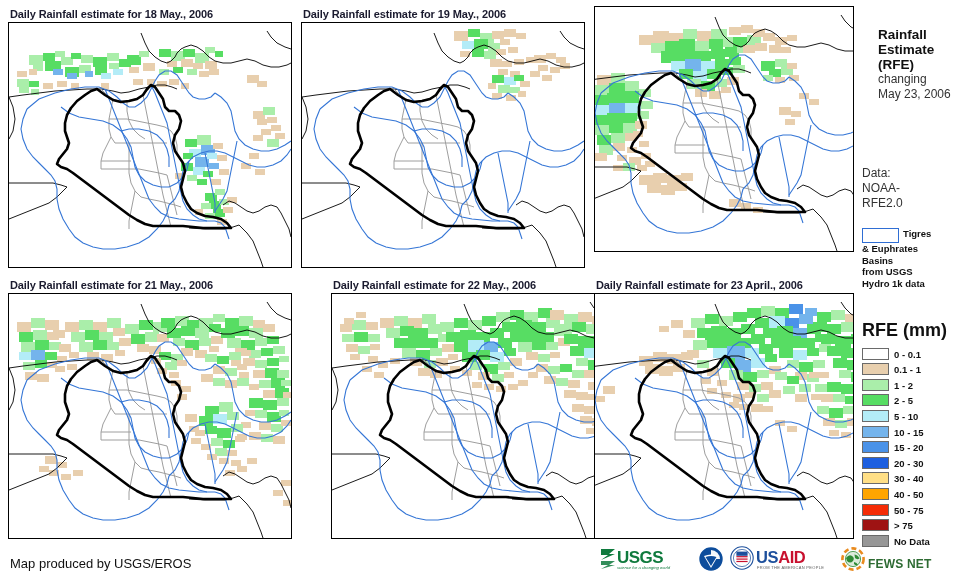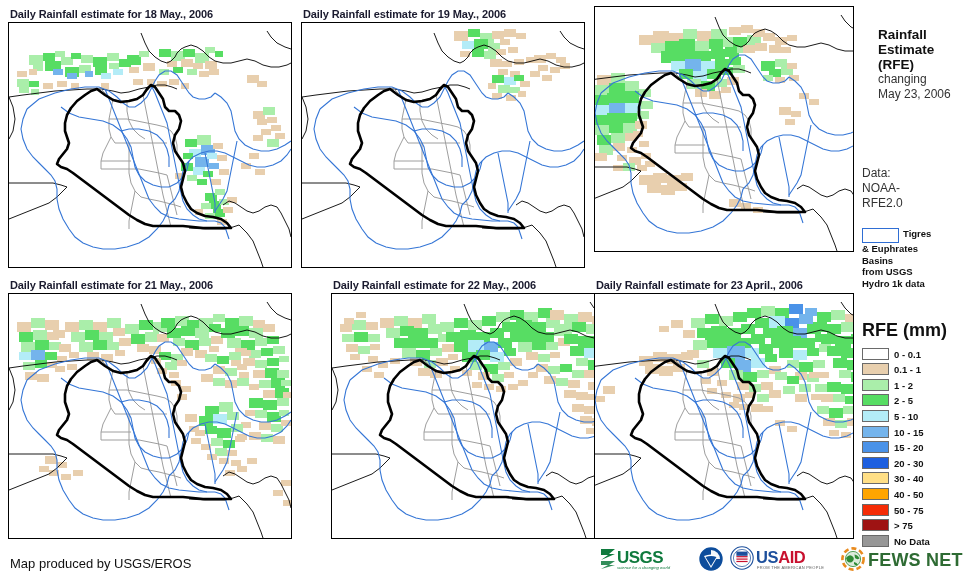--- a/index.html
+++ b/index.html
@@ -35,21 +35,21 @@
   .rfe-row{display:flex;align-items:flex-end;height:15.6px;}
   .rfe-sw{width:27px;height:12px;border:1px solid #6a6a6a;box-sizing:border-box;flex:0 0 auto;}
   .rfe-lb{font-size:9.5px;font-weight:bold;color:#111;margin-left:5px;white-space:nowrap;}
 
   
   #credit{position:absolute;left:10px;top:556px;font-size:13px;color:#111;}
   #logos{position:absolute;left:600px;top:540px;height:32px;
          display:flex;align-items:center;gap:7px;}
   .logo{display:flex;align-items:flex-end;height:30px;}
   .logo svg{display:block;}
-  .fews-txt{font-size:18px;font-weight:bold;color:#2e6b33;letter-spacing:0.2px;margin-left:3px;margin-top:8px;}
+  .fews-txt{font-size:12px;font-weight:bold;color:#2e6b33;letter-spacing:0.2px;margin-left:3px;margin-top:8px;}
 </style>
 </head>
 <body>
 
 <div id="root">
 
   <div class="panel" style="left:8px;top:6px;">
     <div class="panel-title">Daily Rainfall estimate for 18 May., 2006</div>
     <div class="panel-frame" style="width:284px;height:246px;">
       <svg width="282" height="244" viewBox="0 0 282 244">

